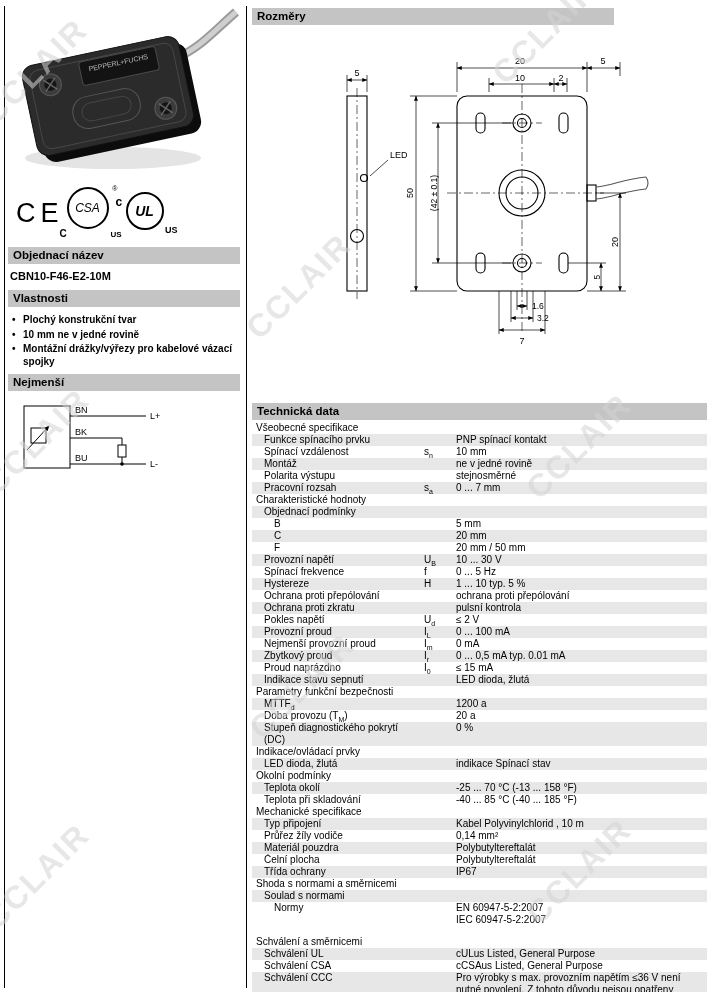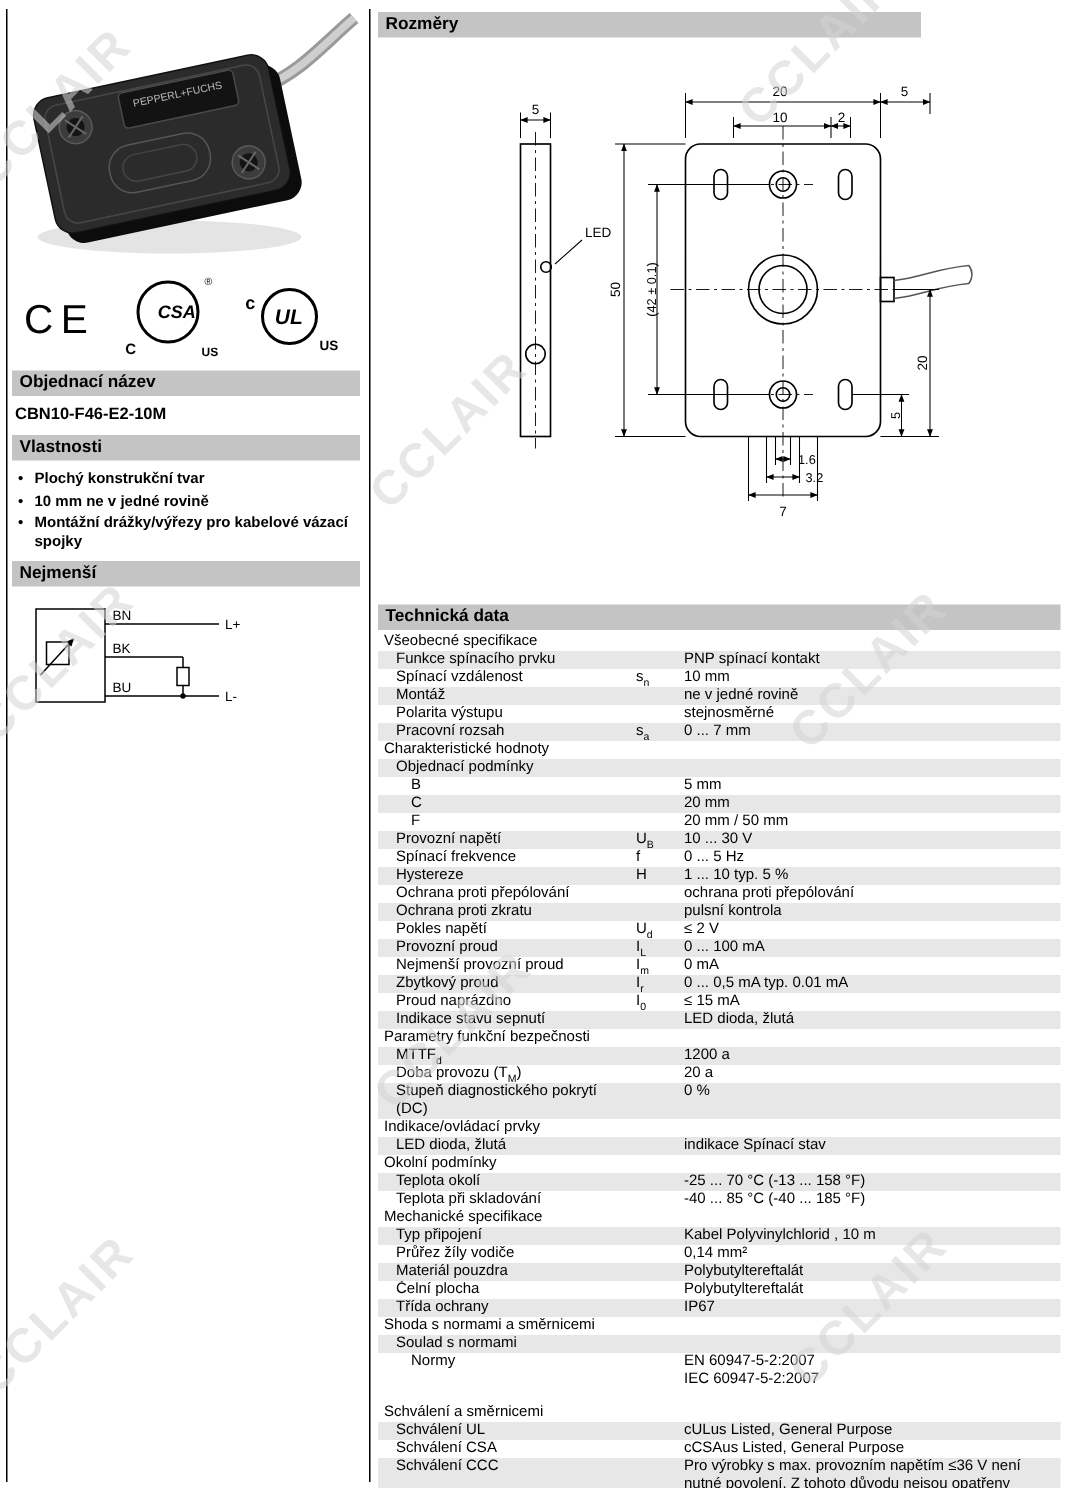--- a/index.html
+++ b/index.html
@@ -14,27 +14,27 @@
   .bar { position:absolute; height:17px; background:#c4c4c4; font-size:11.5px;
          font-weight:bold; line-height:17px; padding-left:5px; }
   .bar.order    { left:8px;  top:247px; width:232px; }
   .bar.features { left:8px;  top:290px; width:232px; }
   .bar.connect  { left:8px;  top:374px; width:232px; }
   .bar.dims     { left:252px; top:8px;   width:362px; }
   .bar.tech     { left:252px; top:403px; width:455px; }
 
   .photo { position:absolute; left:8px; top:6px; width:232px; height:178px; }
   .certs { position:absolute; left:16px; top:186px; width:222px; height:54px;
-           display:flex; align-items:center; gap:24px; }
+           display:flex; align-items:center; }
   .ce { font-size:27px; letter-spacing:5px; font-weight:normal; }
   .csa { position:relative; width:52px; height:52px; }
   .csa-circle { position:absolute; left:3px; top:0; width:42px; height:42px;
                 border:2.5px solid #000; border-radius:50%; display:flex;
-                align-items:center; justify-content:flex-end;
-                font-weight:bold; font-style:italic; font-size:12px; }
+                align-items:center; justify-content:center;
+                font-weight:normal; font-style:italic; font-size:12px; }
   .csa .reg { position:absolute; right:-2px; top:-2px; font-size:7px; font-style:normal; }
   .csa-c  { position:absolute; left:-4px; bottom:0; font-size:10px; font-weight:bold; }
   .csa-us { position:absolute; right:-6px; bottom:0; font-size:8px; font-weight:bold; }
   .ul { position:relative; width:60px; height:52px; }
   .ul-c  { position:absolute; left:0; top:8px; font-size:12px; font-weight:bold; }
   .ul-circle { position:absolute; left:10px; top:5px; width:38px; height:38px;
                border:2.5px solid #000; border-radius:50%; display:flex;
                align-items:center; justify-content:center;
                font-weight:bold; font-style:italic; font-size:14px; }
   .ul-us { position:absolute; right:-2px; bottom:4px; font-size:9px; font-weight:bold; }

